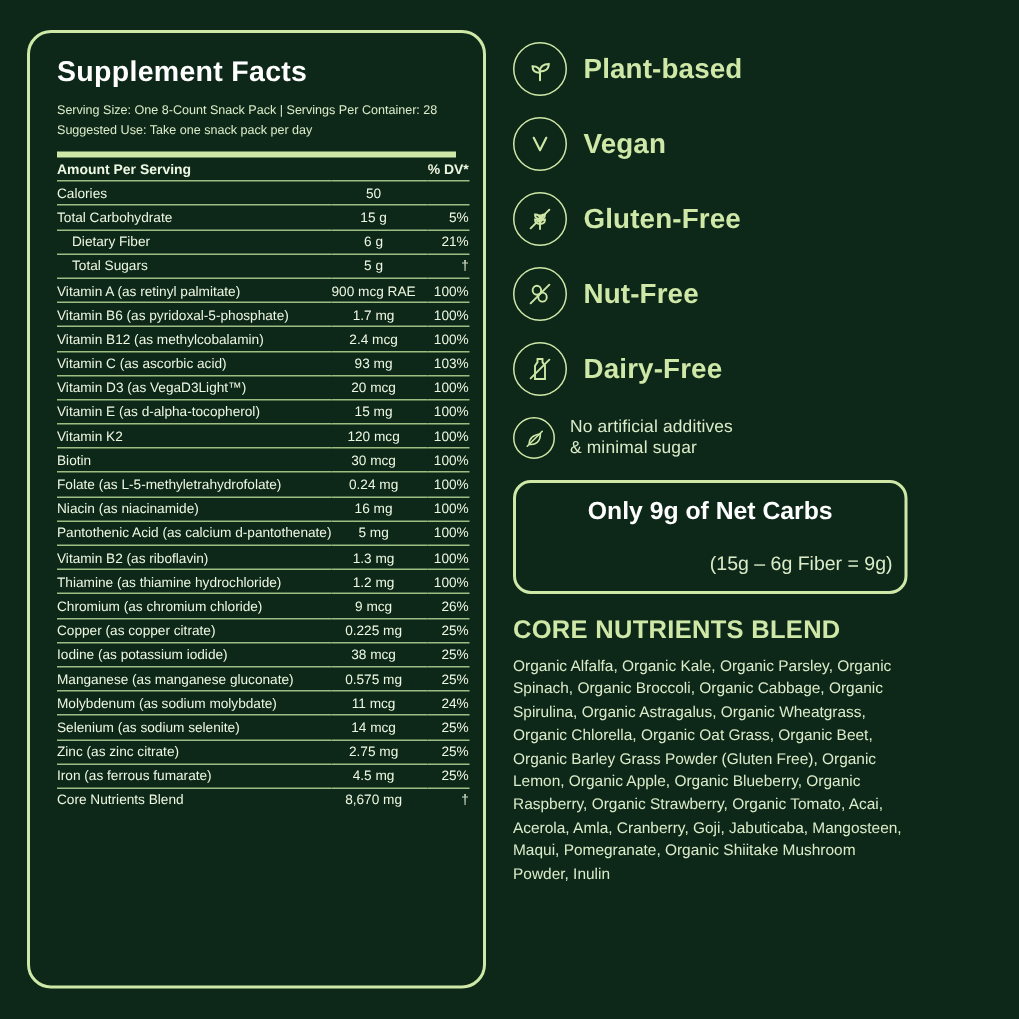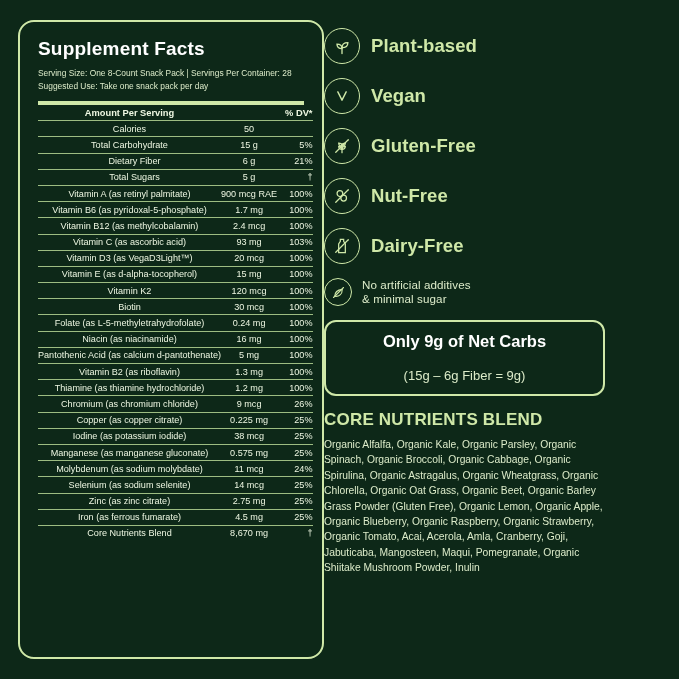--- a/index.html
+++ b/index.html
@@ -54,32 +54,33 @@
     border-collapse: collapse;
     font-size: 9.1px;
     color: #eef7e2;
   }
   table.facts td {
     padding: 2.6px 0 2.6px 0;
     border-bottom: 1px solid #9dbd82;
     vertical-align: bottom;
     white-space: nowrap;
   }
-  table.facts td.name { text-align: center; margin-left: 46px; }
+  table.facts td.name { text-align: left; margin-left: 46px; }
   table.facts td.amt { text-align: center; padding-right: 8px; }
   table.facts td.dv  { text-align: right; width: 34px; }
   .hdr td { font-weight: bold; font-size: 9.3px; }
   .ind1 { padding-left: 10px !important; }
   .ind2 { padding-left: 20px !important; }
   .lastrow td { border-bottom: none !important; }
 
   
   .right {
     width: 281px;
     box-sizing: border-box;
+    padding-left: 18px;
     color: #eef7e2;
   }
   .badge-list { margin-top: 8px; }
   .badge {
     display: flex;
     align-items: center;
     margin-bottom: 14px;
   }
   .badge .ring {
     width: 34px; height: 34px;
@@ -113,20 +114,21 @@
   }
   .netcarb .t1 {
     font-size: 16.5px;
     font-weight: bold;
     color: #ffffff;
     margin-bottom: 17px;
   }
   .netcarb .t2 {
     font-size: 13px;
     color: #dcebc9;
+    text-align: right;
   }
   .blend-title {
     font-size: 17px;
     font-weight: bold;
     color: #cfe8a8;
     letter-spacing: .2px;
     margin-bottom: 7px;
   }
   .blend-body {
     font-size: 10.3px;

